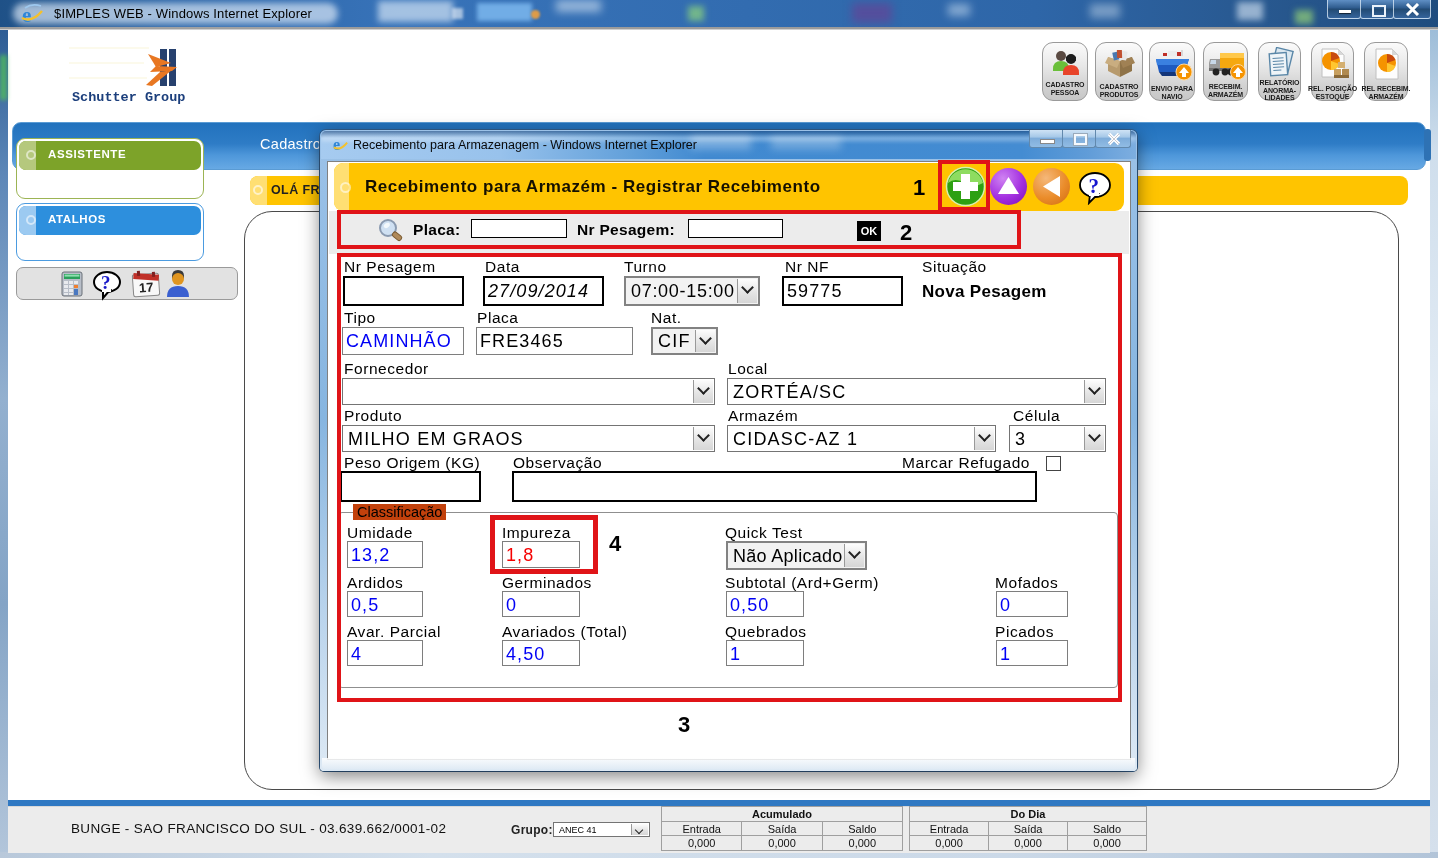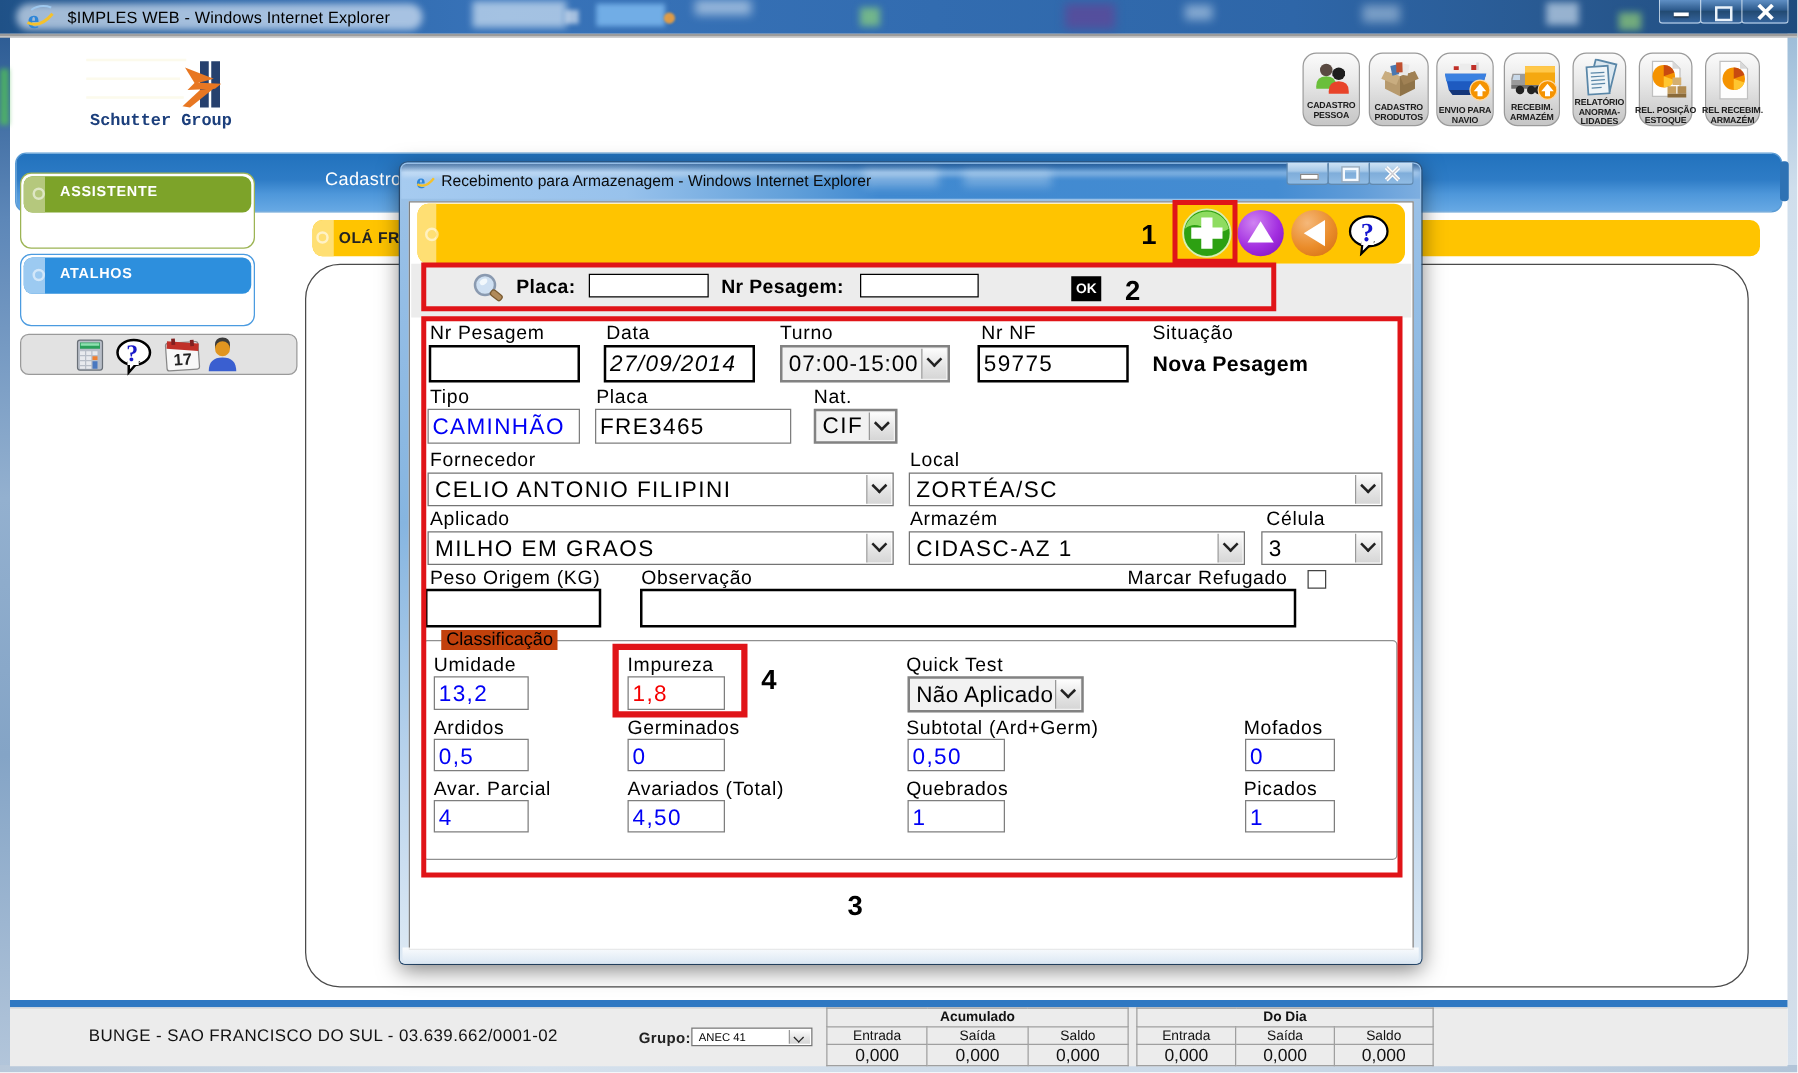--- a/index.html
+++ b/index.html
@@ -41,21 +41,21 @@
 #iconbar{left:16px;top:267px;width:222px;height:33px;background:#e2e2e2;border:1px solid #9a9a9a;border-radius:7px;box-sizing:border-box;}
 
 #blueline{left:8px;top:800px;width:1422px;height:6px;background:#2f78c2;}
 #footer{left:8px;top:806px;width:1422px;height:46px;background:#ececec;border-top:1px solid #d8d8d8;}
 #bunge{left:71px;top:821px;font-size:13.5px;color:#111;letter-spacing:0.35px;}
 #grupo{left:511px;top:823px;font-size:12px;font-weight:bold;color:#222;letter-spacing:0.3px;}
 .ftable{position:absolute;top:806px;border-collapse:collapse;font-size:11px;color:#111;}
 .ftable td{border:1px solid #9f9f9f;text-align:center;padding:0;}
 .ftable .tt{font-weight:bold;font-size:11px;height:14px;}
 .ftable .hh{height:13px;font-size:11px;}
-.ftable .vv{height:14px;font-size:14px;}
+.ftable .vv{height:14px;font-size:11px;}
 
 #popup{left:320px;top:130px;width:817px;height:641px;border-radius:6px 6px 4px 4px;box-shadow:0 5px 18px rgba(0,0,0,.5), 0 0 0 1px #35608e;background:linear-gradient(180deg,#9cc2e8 0%,#86b5e0 45%,#b9d3ec 75%,#dde9f4 100%);}
 #ptitle{position:absolute;left:1px;top:1px;right:1px;height:28px;border-radius:5px 5px 0 0;background:linear-gradient(90deg,#a6cbf0 0%,#98c2ec 22%,#62a0da 38%,#4089d0 47%,#448cd2 86%,#609cd8 94%,#7daee0 100%);overflow:hidden;}
 #pcontent{position:absolute;left:7px;top:31px;width:802px;height:597px;background:#ffffff;border:1px solid #808080;}
 #pyellow{position:absolute;left:6px;top:1px;width:790px;height:48px;background:#ffc400;border-radius:9px;}
 #pyellowtab{position:absolute;left:6px;top:1px;width:15px;height:48px;background:#ffdf73;border-radius:9px 0 0 9px;}
 #ptxt{position:absolute;left:37px;top:15px;font-size:17px;font-weight:bold;color:#151000;letter-spacing:0.55px;}
 #pgray{position:absolute;left:1px;top:49px;width:800px;height:43px;background:#ececec;}
 
 .pwb{position:absolute;top:0;height:18px;background:linear-gradient(180deg,#cfe3f5 0%,#a7c9e8 40%,#7fadda 50%,#91bce4 100%);border:1px solid #6289ad;border-top:none;box-sizing:border-box;}
@@ -352,20 +352,21 @@
         <svg class="abs" style="left:10px;top:2px;" width="16" height="14" viewBox="0 0 16 14">
           <path d="M3 2 L13 12 M13 2 L3 12" stroke="#fff" stroke-width="3.2"></path>
           <path d="M3 2 L13 12 M13 2 L3 12" stroke="#667" stroke-width="1" opacity="0.35"></path>
         </svg>
       </div>
 </div>
 <div id="pcontent">
 <div id="pyellow"></div>
 <div id="pyellowtab"></div>
 <div class="abs" style="left:12px;top:20px;width:11px;height:11px;border:2px solid rgba(255,255,255,.55);border-radius:50%;box-sizing:border-box;"></div>
+<div id="ptxt">Recebimento para Armazém - Registrar Recebimento</div>
 <div class="annum" style="left:585px;top:13px;">1</div>
 <svg class="abs" style="left:617px;top:4px;" width="41" height="41" viewBox="0 0 41 41">
 <circle cx="20.5" cy="20.5" r="19" fill="#2da012" stroke="#d9efb0" stroke-width="1.5"></circle>
 <path d="M3 17 A18 18 0 0 1 38 17 Q28 23 20 17 Q10 11 3 17 Z" fill="rgba(160,230,110,.85)"></path>
 <path d="M16 8 H25 V16 H33 V25 H25 V33 H16 V25 H8 V16 H16 Z" fill="#fff"></path>
 </svg>
 <div class="abs" style="left:662px;top:6px;width:37px;height:37px;border-radius:50%;background:radial-gradient(circle at 35% 28%,#cf82f2,#a32fe0 55%,#7a0cb8 100%);"></div>
 <svg class="abs" style="left:662px;top:6px;" width="37" height="37" viewBox="0 0 37 37">
         <path d="M18.5 9 L29 26 L8 26 Z" fill="#fff"></path>
       </svg>
@@ -419,32 +420,31 @@
 <div class="inp inp2" style="left:476px;top:327px;width:157px;height:28px;">FRE3465</div>
 <div class="sel sel2" style="left:651px;top:327px;width:67px;height:28px;">
     <span class="t">CIF</span>
     <span class="b">
       <i></i>
     </span>
   </div>
 <div class="lbl" style="left:344px;top:360px;">Fornecedor</div>
 <div class="lbl" style="left:728px;top:360px;">Local</div>
 <div class="sel" style="left:342px;top:378px;width:373px;height:27px;">
-    <span class="t">CELIO ANTONIO FILIPINI</span>
     <span class="b">
       <i></i>
     </span>
   </div>
 <div class="sel" style="left:727px;top:378px;width:379px;height:27px;">
     <span class="t">ZORTÉA/SC</span>
     <span class="b">
       <i></i>
     </span>
   </div>
-<div class="lbl" style="left:344px;top:407px;">Aplicado</div>
+<div class="lbl" style="left:344px;top:407px;">Produto</div>
 <div class="lbl" style="left:728px;top:407px;">Armazém</div>
 <div class="lbl" style="left:1013px;top:407px;">Célula</div>
 <div class="sel" style="left:342px;top:425px;width:373px;height:27px;">
     <span class="t">MILHO EM GRAOS</span>
     <span class="b">
       <i></i>
     </span>
   </div>
 <div class="sel" style="left:727px;top:425px;width:269px;height:27px;">
     <span class="t">CIDASC-AZ 1</span>

